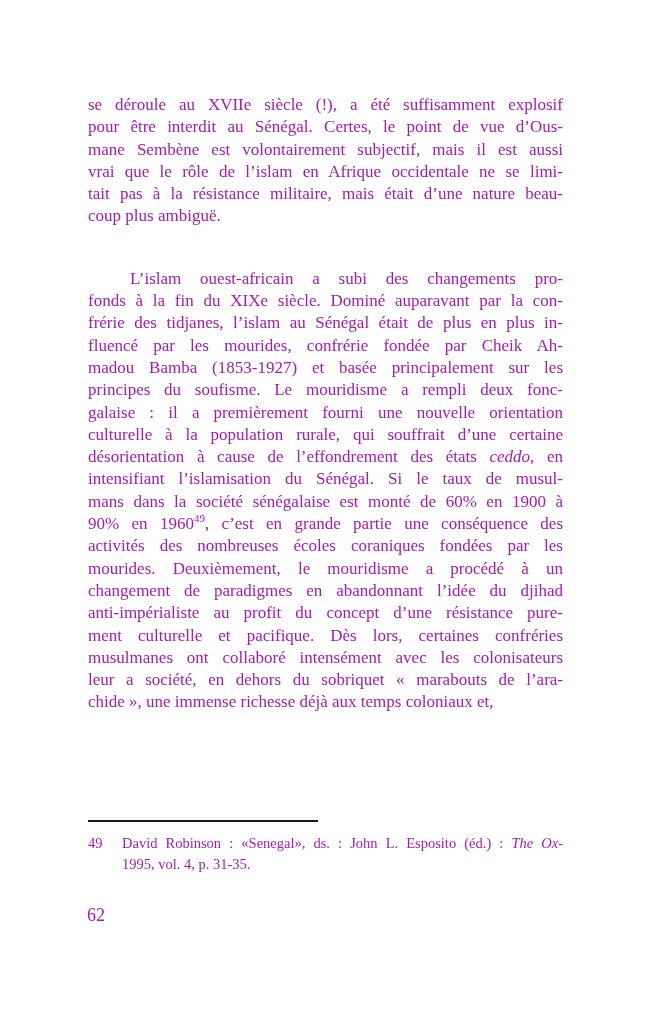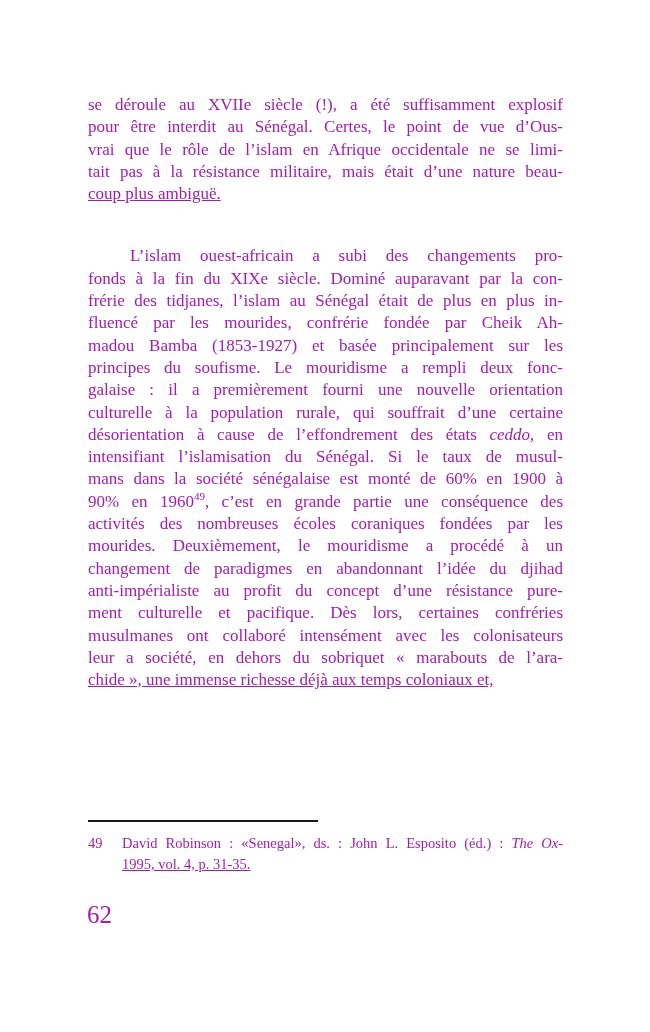--- a/index.html
+++ b/index.html
@@ -30,21 +30,20 @@
     height: 22.3px;
     line-height: 22.3px;
     overflow: hidden;
     text-align: justify;
     text-align-last: justify;
     white-space: normal;
   }
   .line.last {
     text-align: right;
     text-align-last: left;
-    text-decoration: underline;
   }
   .para.indent-first .line:first-child { text-indent: 42px; }
   sup {
     font-size: 11px;
     line-height: 0;
     vertical-align: baseline;
     position: relative;
     top: -7px;
   }
   i { font-style: italic; }
@@ -72,33 +71,34 @@
     line-height: 21px;
   }
   .footnote .line {
     height: 21px;
     line-height: 21px;
   }
   .page-number {
     position: absolute;
     left: 87px;
     top: 903px;
-    font-size: 25px;
+    font-size: 18px;
     line-height: 24px;
   }
 </style>
 </head>
 <body>
 
 <div class="page">
 
   <div class="body-text">
     <div class="para">
         <div class="line">se déroule au XVIIe siècle (!), a été suffisamment explosif</div>
         <div class="line">pour être interdit au Sénégal. Certes, le point de vue d’Ous-</div>
+        <div class="line">mane Sembène est volontairement subjectif, mais il est aussi</div>
         <div class="line">vrai que le rôle de l’islam en Afrique occidentale ne se limi-</div>
         <div class="line">tait pas à la résistance militaire, mais était d’une nature beau-</div>
         <div class="line last">coup plus ambiguë.</div>
       </div>
     <div class="para indent-first">
         <div class="line">L’islam ouest-africain a subi des changements pro-</div>
         <div class="line">fonds à la fin du XIXe siècle. Dominé auparavant par la con-</div>
         <div class="line">frérie des tidjanes, l’islam au Sénégal était de plus en plus in-</div>
         <div class="line">fluencé par les mourides, confrérie fondée par Cheik Ah-</div>
         <div class="line">madou Bamba (1853-1927) et basée principalement sur les</div>

